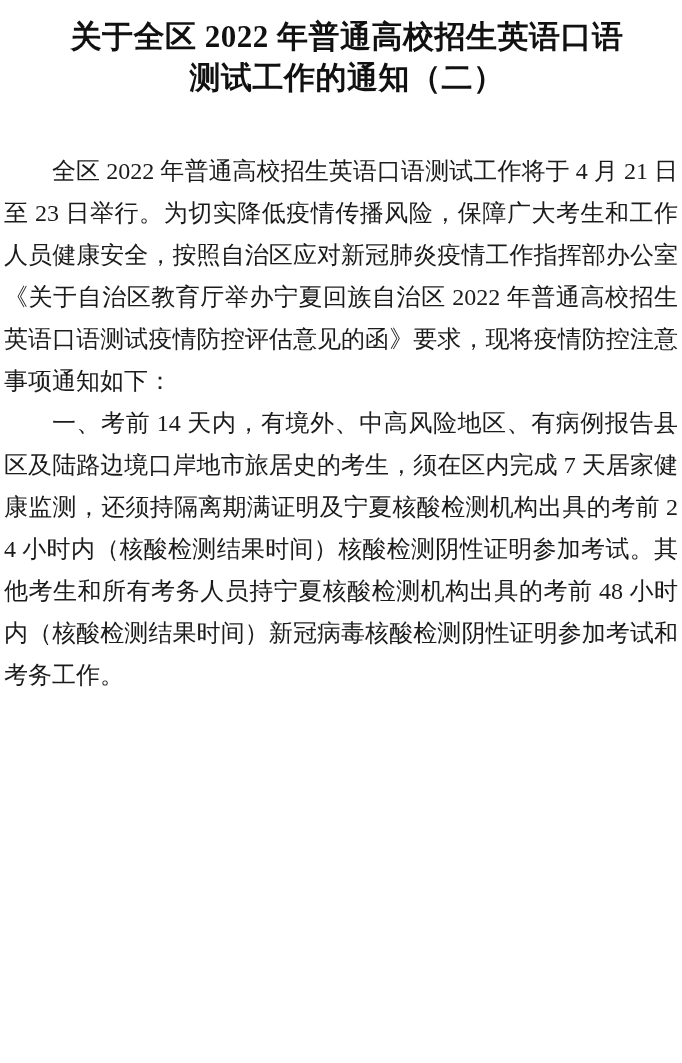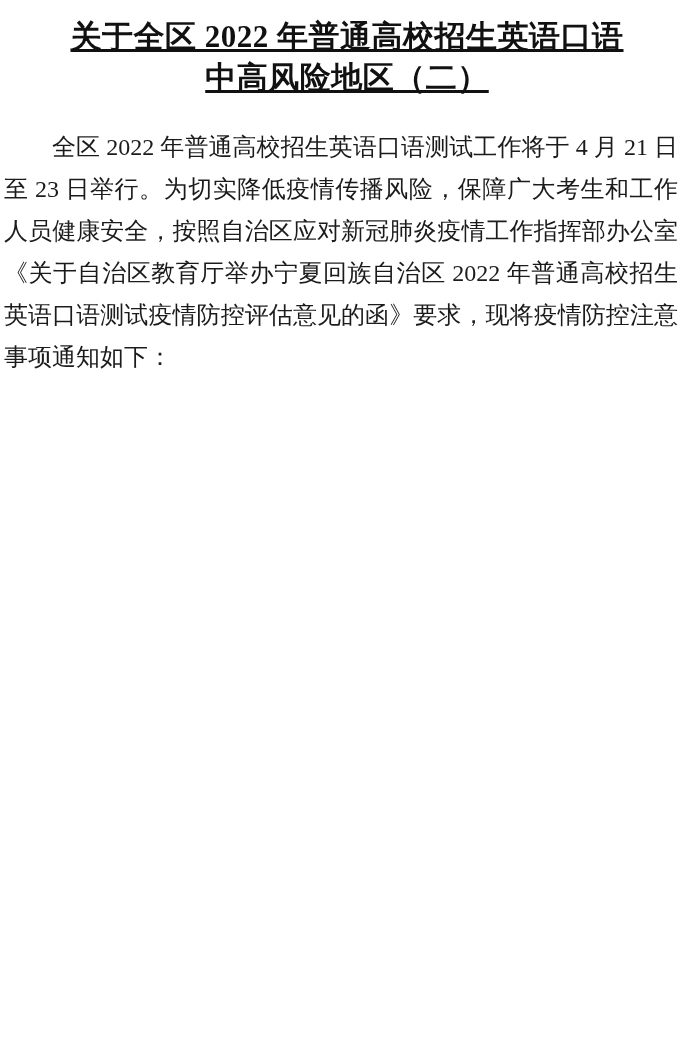--- a/index.html
+++ b/index.html
@@ -20,46 +20,46 @@
     }
     .doc-title {
       margin: 0;
       padding: 16px 0 0 12px;
       font-size: 31px;
       font-weight: 700;
       line-height: 41px;
       text-align: center;
       color: #111111;
       letter-spacing: 0.5px;
-      text-decoration: underline;
     }
     .doc-title .title-line {
       display: block;
     }
     .doc-body {
-      margin-top: 28px;
+      margin-top: 52px;
       padding: 0 4px;
       font-size: 24px;
       line-height: 42px;
       text-align: justify;
       text-justify: inter-ideograph;
     }
     .doc-body p {
       margin: 0;
       text-indent: 2em;
       word-break: break-all;
     }
   </style>
 </head>
 <body>
 
 <div class="page">
 
   <h1 class="doc-title">
     <span class="title-line">关于全区 2022 年普通高校招生英语口语</span>
-    <span class="title-line">中高风险地区（二）</span>
+    <span class="title-line">测试工作的通知（二）</span>
   </h1>
 
   <div class="doc-body">
     <p>全区 2022 年普通高校招生英语口语测试工作将于 4 月 21 日至 23 日举行。为切实降低疫情传播风险，保障广大考生和工作人员健康安全，按照自治区应对新冠肺炎疫情工作指挥部办公室《关于自治区教育厅举办宁夏回族自治区 2022 年普通高校招生英语口语测试疫情防控评估意见的函》要求，现将疫情防控注意事项通知如下：</p>
+    <p>一、考前 14 天内，有境外、中高风险地区、有病例报告县区及陆路边境口岸地市旅居史的考生，须在区内完成 7 天居家健康监测，还须持隔离期满证明及宁夏核酸检测机构出具的考前 24 小时内（核酸检测结果时间）核酸检测阴性证明参加考试。其他考生和所有考务人员持宁夏核酸检测机构出具的考前 48 小时内（核酸检测结果时间）新冠病毒核酸检测阴性证明参加考试和考务工作。</p>
   </div>
 
 </div>
 
 </body></html>

